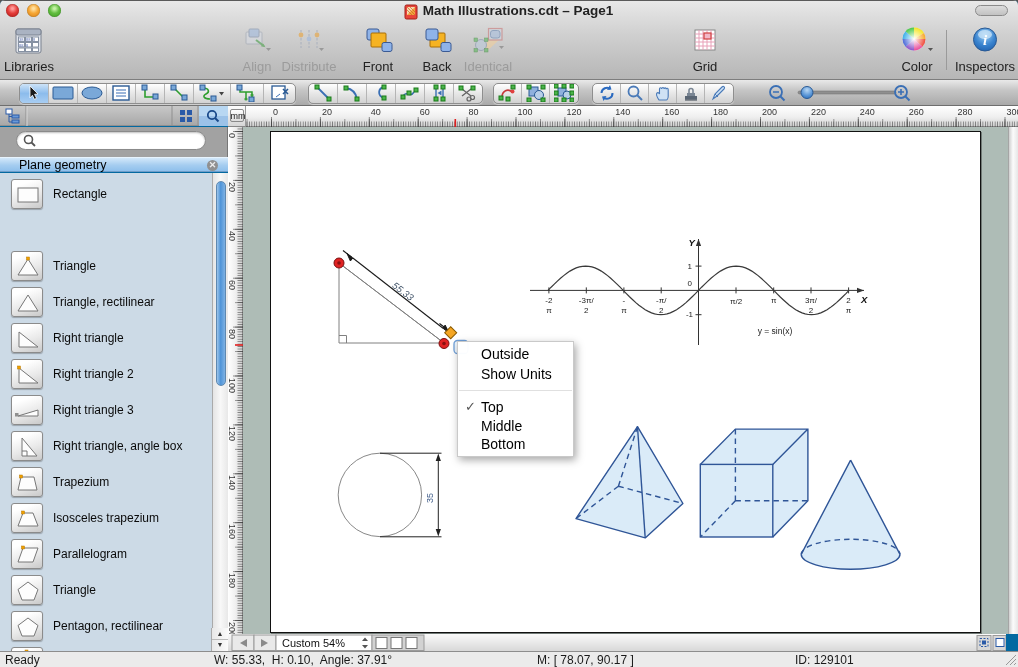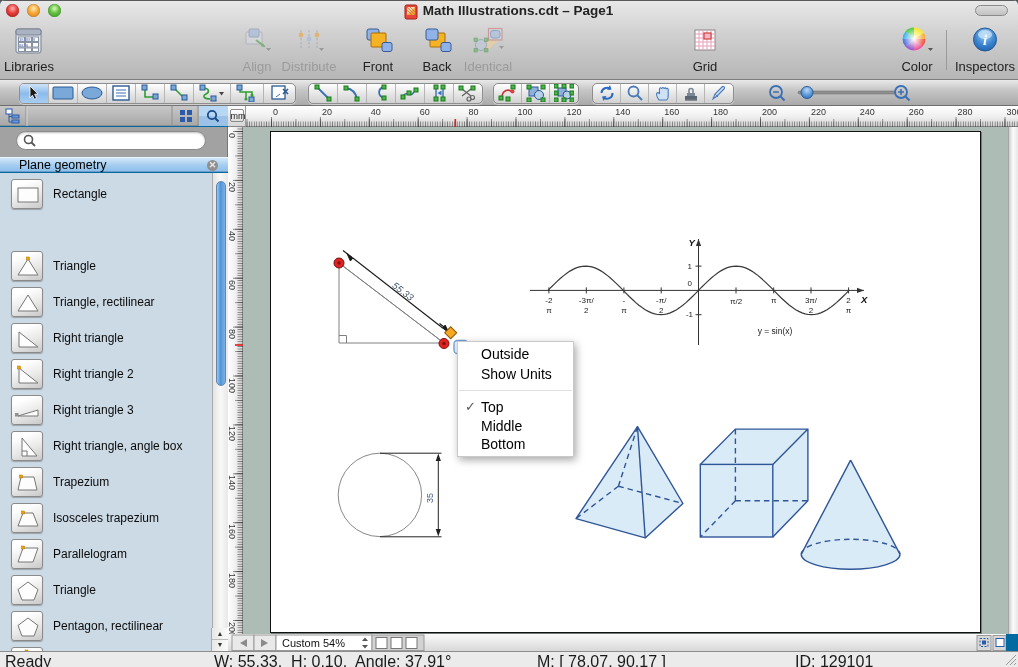--- a/index.html
+++ b/index.html
@@ -55,21 +55,21 @@
 #vscroll{left:1008px;top:127px;width:10px;height:507px;background:linear-gradient(90deg,#cfcfcf,#fbfbfb 45%,#e6e6e6);border-left:1px solid #a5a5a5;}
 
 #menu{left:457px;top:341px;width:117px;height:116px;background:rgba(255,255,255,.97);
  border:1px solid #c9c9c9;box-shadow:2px 3px 8px rgba(0,0,0,.35);font-size:14px;color:#000;}
 #menu div{position:absolute;left:23px;white-space:nowrap;}
 #menu .chk{left:7px;color:#555;font-size:13px;}
 #menu .sep{left:1px;width:113px;height:1px;background:#e0e0e0;top:48px;}
 
 #bottombar{left:216px;top:634px;width:790px;height:18px;background:linear-gradient(#fafafa,#d8d8d8);border-bottom:1px solid #9a9a9a;}
 #sbarrows{left:211px;top:628px;width:17px;height:24px;background:linear-gradient(90deg,#e8e8e8,#fbfbfb);border-left:1px solid #aaa;font-size:7px;color:#333;text-align:center;}
-#statusbar{left:0;top:651px;width:1018px;height:16px;background:#ebebeb;border-top:1px solid #8d8d8d;font-size:16px;color:#1a1a1a;}
+#statusbar{left:0;top:651px;width:1018px;height:16px;background:#ebebeb;border-top:1px solid #8d8d8d;font-size:12px;color:#1a1a1a;}
 .sbt{position:absolute;top:1px;white-space:nowrap;}
 </style></head>
 <body>
 <div id="win">
 <div class="abs" id="titlebar">
       <div class="abs" style="left:0;top:0;width:1018px;height:1px;background:#5a5a5a"></div>
   <div class="abs tl" id="tl1"></div>
       <div class="abs tl" id="tl2"></div>
       <div class="abs tl" id="tl3"></div>
   <div class="abs" id="title"><svg width="15" height="16" viewBox="0 0 15 16" style="vertical-align:-3px">

